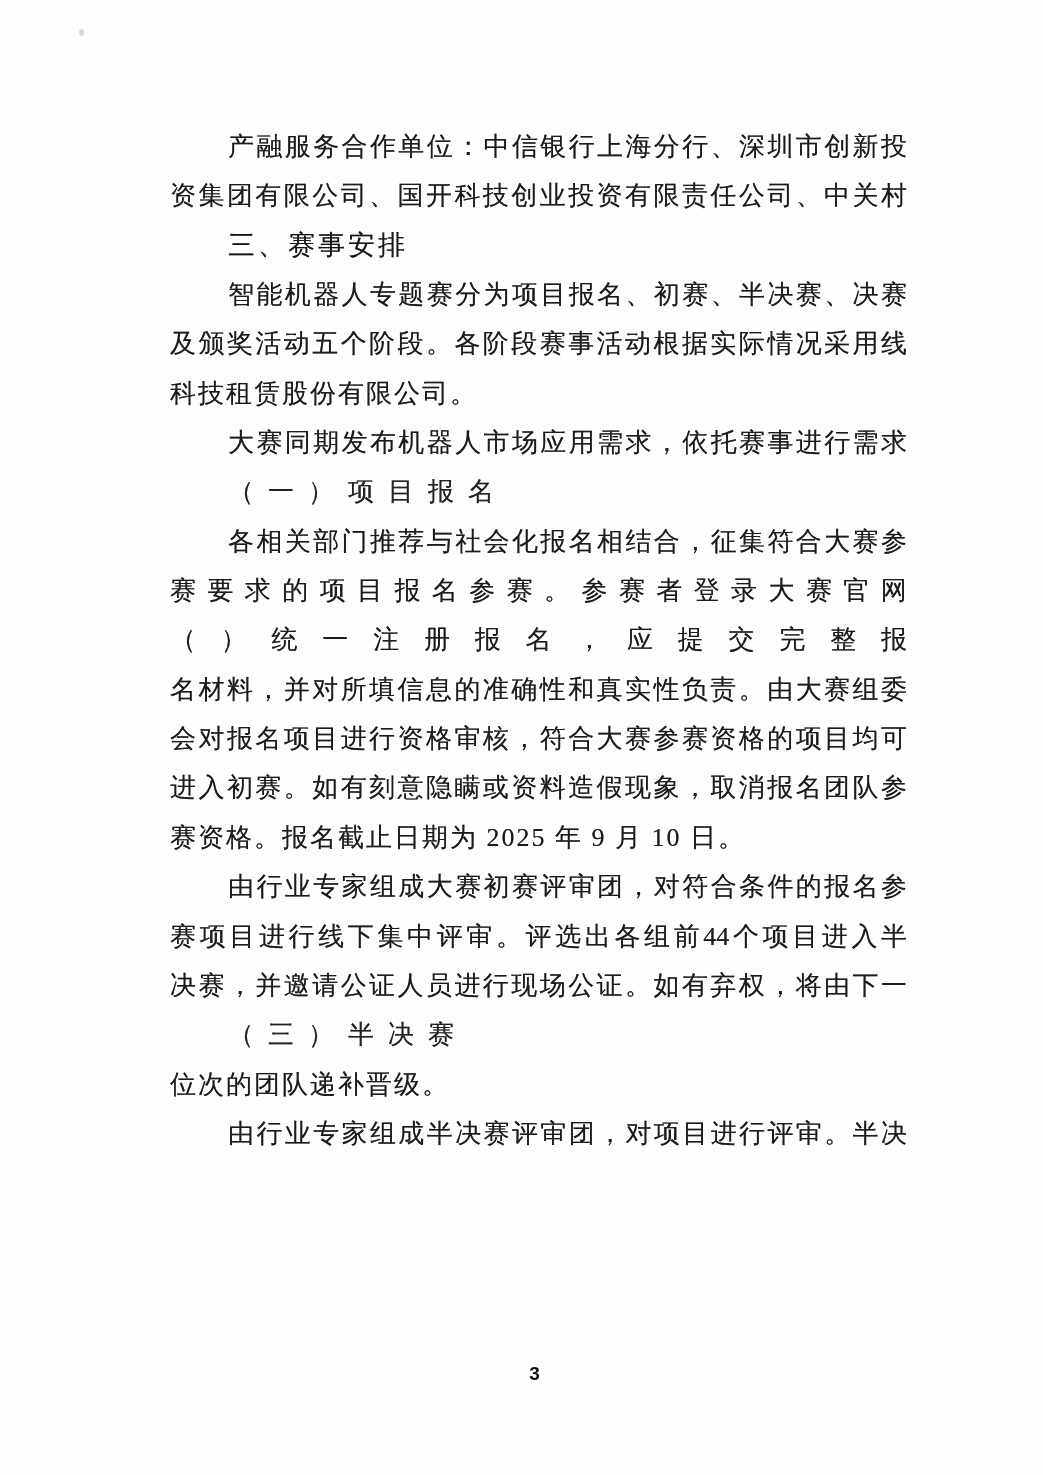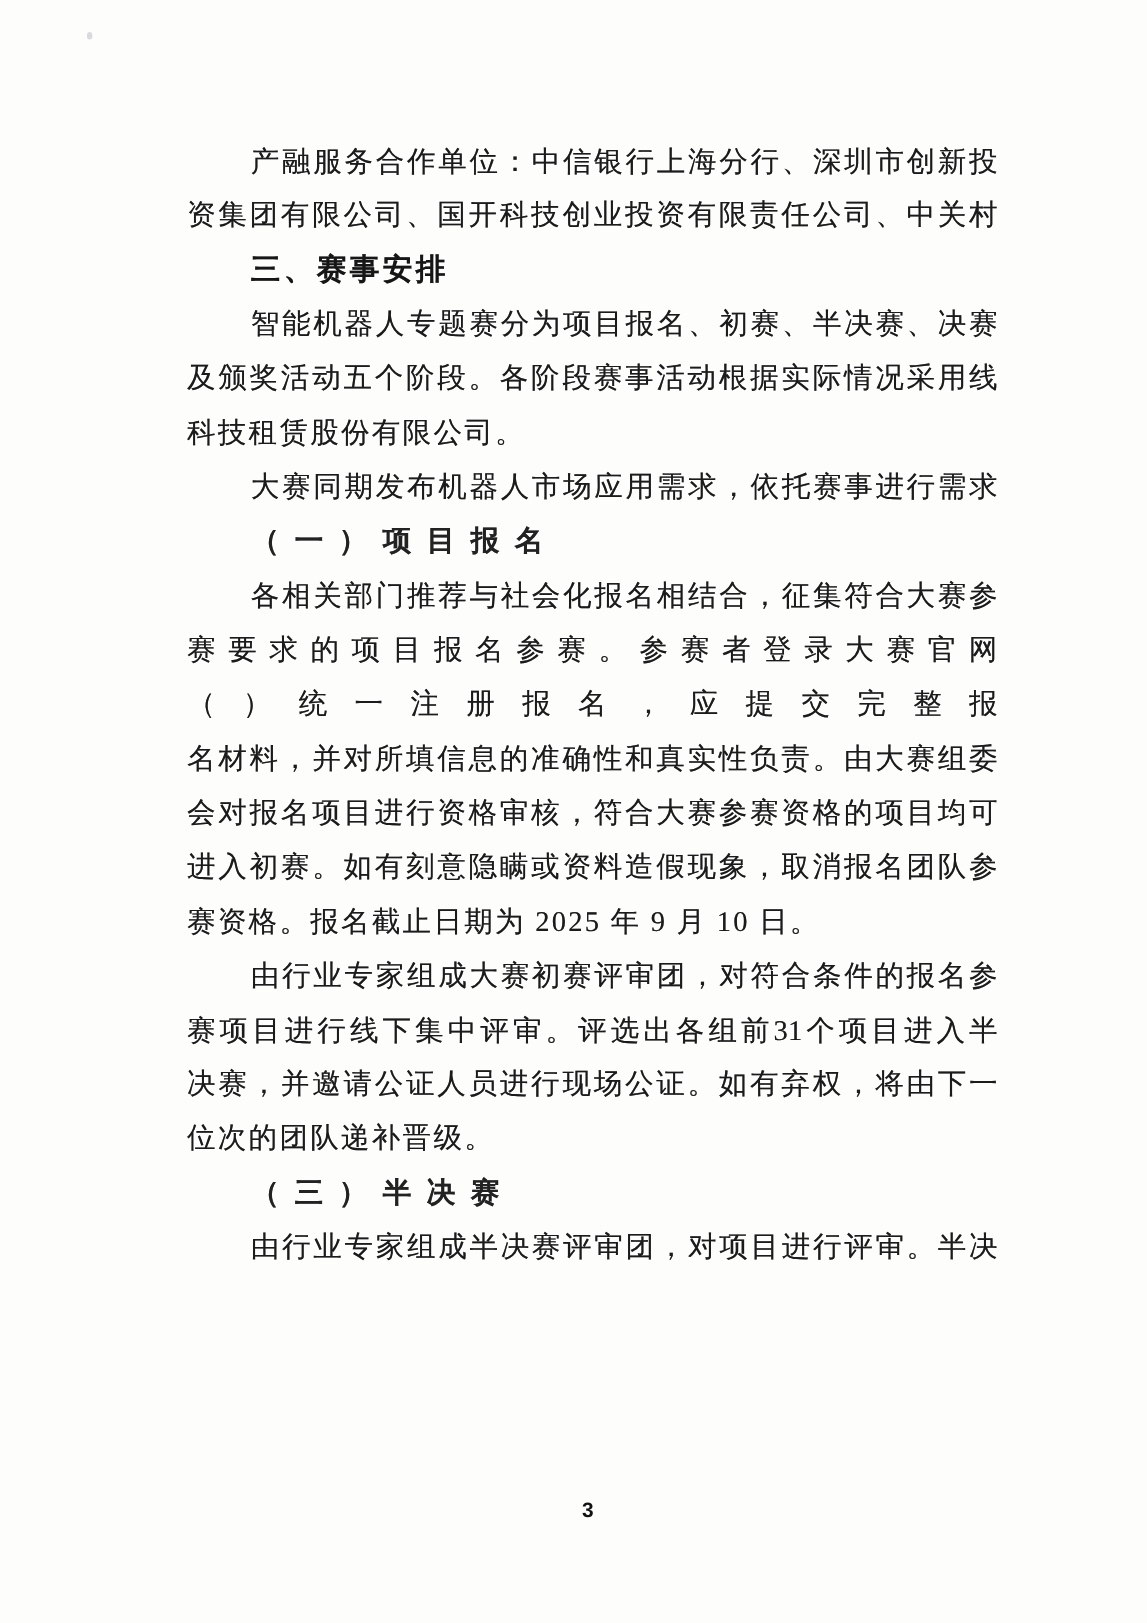--- a/index.html
+++ b/index.html
@@ -49,29 +49,29 @@
     display: flex;
     justify-content: space-between;
     align-items: baseline;
     white-space: normal;
     letter-spacing: 0;
   }
   .jf span { display: block; }
   
   .hd {
     font-family: "Liberation Sans", "DejaVu Sans", sans-serif;
-    font-weight: bold;
+    font-weight: normal;
     font-size: 27px;
     letter-spacing: 3px;
     color: #161616;
   }
   
   .kai {
     letter-spacing: 14px;
-    font-weight: bold;
+    font-weight: normal;
     color: #222;
   }
   .pageno {
     position: absolute;
     left: 13px;
     top: 1363px;
     width: 100%;
     text-align: center;
     font-family: "Liberation Sans", "DejaVu Sans", sans-serif;
     font-weight: bold;
@@ -411,21 +411,21 @@
         <span>中</span>
         <span>评</span>
         <span>审</span>
         <span>。</span>
         <span>评</span>
         <span>选</span>
         <span>出</span>
         <span>各</span>
         <span>组</span>
         <span>前</span>
-        <span>31</span>
+        <span>44</span>
         <span>个</span>
         <span>项</span>
         <span>目</span>
         <span>进</span>
         <span>入</span>
         <span>半</span>
       </div>
     <div class="ln jf">
         <span>决</span>
         <span>赛</span>
@@ -447,22 +447,22 @@
         <span>如</span>
         <span>有</span>
         <span>弃</span>
         <span>权</span>
         <span>，</span>
         <span>将</span>
         <span>由</span>
         <span>下</span>
         <span>一</span>
       </div>
+    <div class="ln ind kai">（三）半决赛</div>
     <div class="ln">位次的团队递补晋级。</div>
-    <div class="ln ind kai">（三）半决赛</div>
     <div class="ln ind jf">
         <span>由</span>
         <span>行</span>
         <span>业</span>
         <span>专</span>
         <span>家</span>
         <span>组</span>
         <span>成</span>
         <span>半</span>
         <span>决</span>

